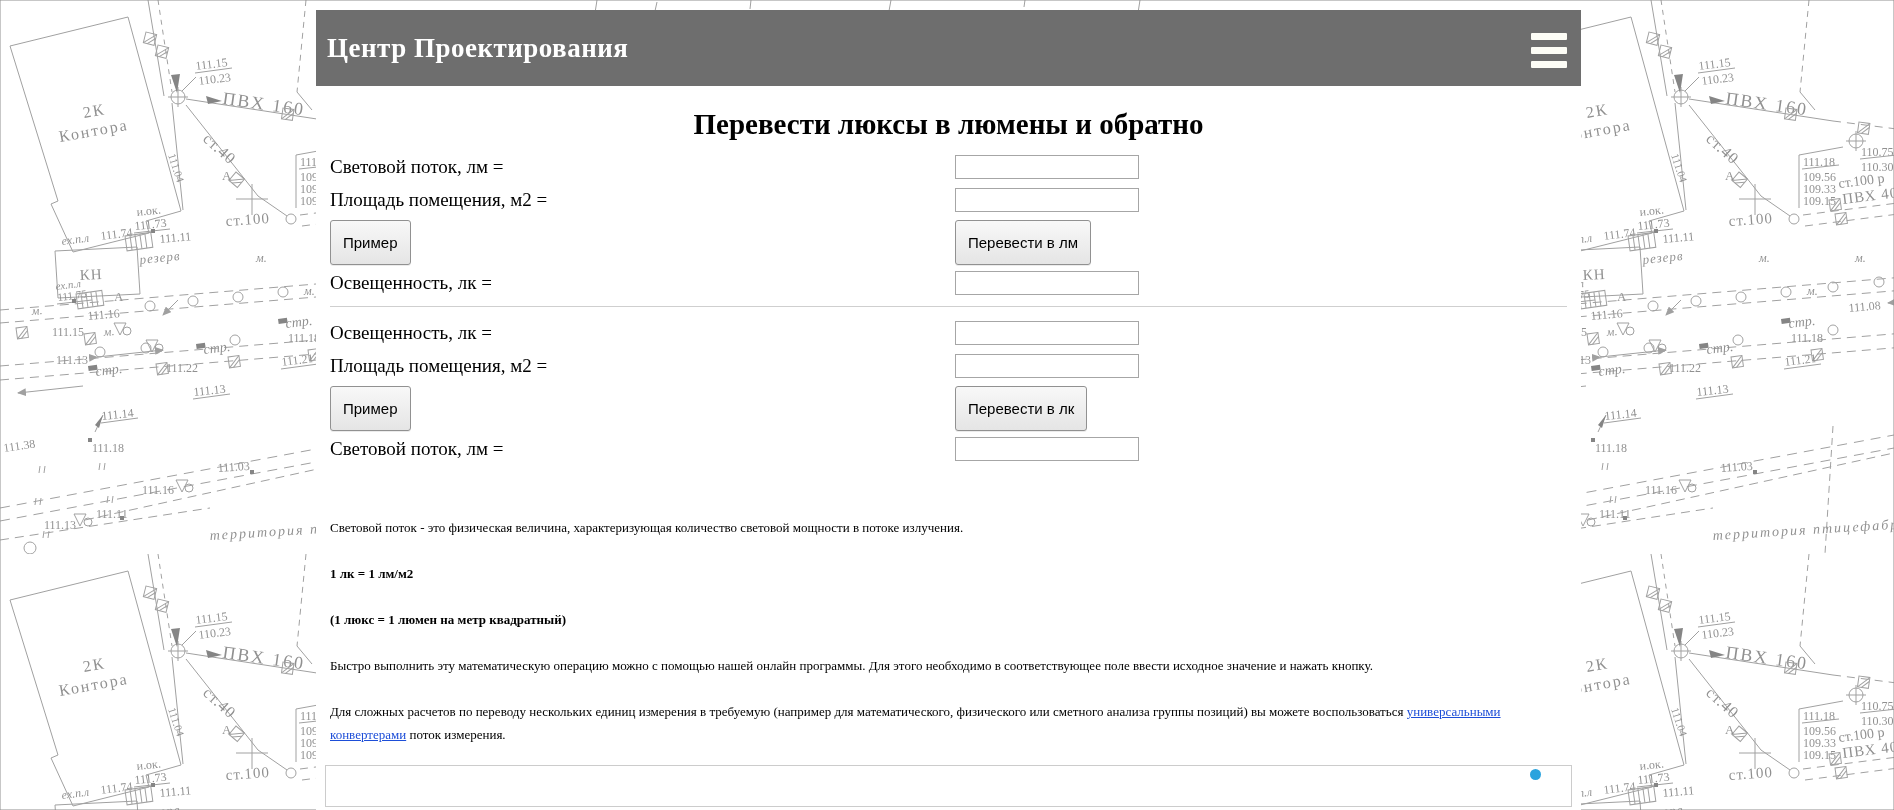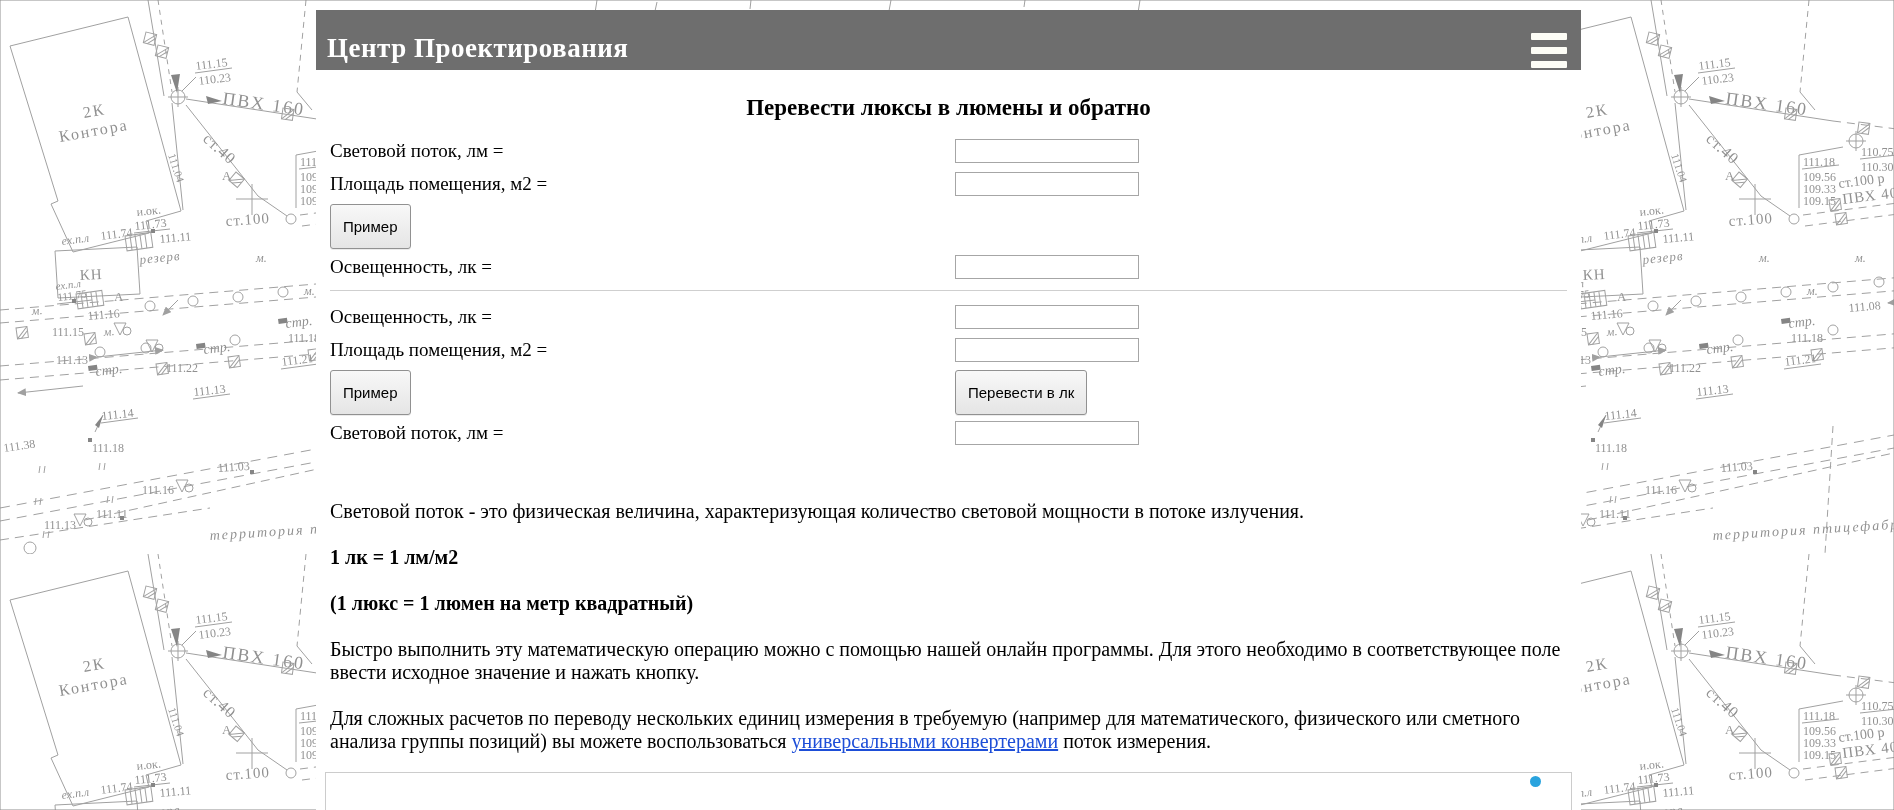--- a/index.html
+++ b/index.html
@@ -7,50 +7,50 @@
     width:1894px;height:810px;overflow:hidden;position:relative;
     background:#ffffff;
     font-family:"Liberation Serif", serif;
   }
   svg.bg{position:absolute;left:0;top:0;}
   .column{
     position:absolute;left:316px;top:10px;width:1265px;height:800px;
     background:#ffffff;
   }
   .site-header{
-    height:60px;background:#6e6e6e;position:relative;
+    height:76px;background:#6e6e6e;position:relative;
   }
   .site-title{
     color:#ffffff;font-size:27px;font-weight:bold;
     padding:23px 0 0 11px;letter-spacing:0.5px;
   }
   .burger{position:absolute;right:14px;top:23px;width:36px;cursor:pointer;}
   .burger .bar{height:7px;background:#fdfdf6;margin-bottom:7px;border-radius:1px;}
   .burger .bar:last-child{margin-bottom:0;}
   .content{padding:0 14px;}
   .page-title{
-    text-align:center;font-size:23px;font-weight:bold;
+    text-align:center;font-size:29px;font-weight:bold;
     margin:24px 0 16px 0;line-height:28px;
   }
   .frow{display:flex;align-items:center;margin-bottom:7px;min-height:26px;}
   .frow .lbl{width:625px;font-size:19px;color:#000;}
   .frow .ctrl{flex:1;}
   .frow.btnrow{margin-bottom:5px;min-height:29px;}
   input.txt{
     width:178px;height:20px;border:1px solid #a6a6a6;background:#fff;
     padding:1px 2px;font-size:15px;font-family:"Liberation Sans",sans-serif;
   }
   button.btn{
     font-family:"Liberation Sans",sans-serif;font-size:15px;color:#000;
     padding:13px 12px;border:1px solid #919191;border-radius:3px;
     background:linear-gradient(#f8f8f8,#e5e5e5);
     box-shadow:0 1px 0 rgba(0,0,0,0.08);cursor:pointer;
   }
   hr.sep{border:none;border-top:1px solid #cfcfcf;margin:10px 0 13px 0;}
-  .content p{font-size:20px;line-height:23px;margin:23px 0 0 0;color:#000;}
+  .content p{font-size:13px;line-height:23px;margin:23px 0 0 0;color:#000;}
   .content p.lead-gap{margin-top:54px;}
   .content p.centered{text-align:left;font-weight:bold;}
   a.conv-link{color:#1d4ed8;text-decoration:underline;cursor:pointer;}
   .bottom-widget{
     margin:19px 9px 0 9px;height:40px;border:1px solid #cccccc;
     background:#ffffff;position:relative;
   }
   .share-dot{
     position:absolute;right:30px;top:3px;width:11px;height:11px;
     border-radius:50%;background:#29a3de;
@@ -284,20 +284,21 @@
     <div class="frow">
       <span class="lbl">Световой поток, лм =</span>
       <span class="ctrl"><input class="txt" type="text" value="" style=""></span>
     </div>
     <div class="frow">
       <span class="lbl">Площадь помещения, м2 =</span>
       <span class="ctrl"><input class="txt" type="text" value="" style=""></span>
     </div>
     <div class="frow btnrow">
       <span class="lbl"><button class="btn">Пример</button></span>
+      <span class="ctrl"><button class="btn">Перевести в лм</button></span>
     </div>
     <div class="frow">
       <span class="lbl">Освещенность, лк =</span>
       <span class="ctrl"><input class="txt" type="text" value="" style=""></span>
     </div>
 
     <hr class="sep">
 
     <div class="frow">
       <span class="lbl">Освещенность, лк =</span>

